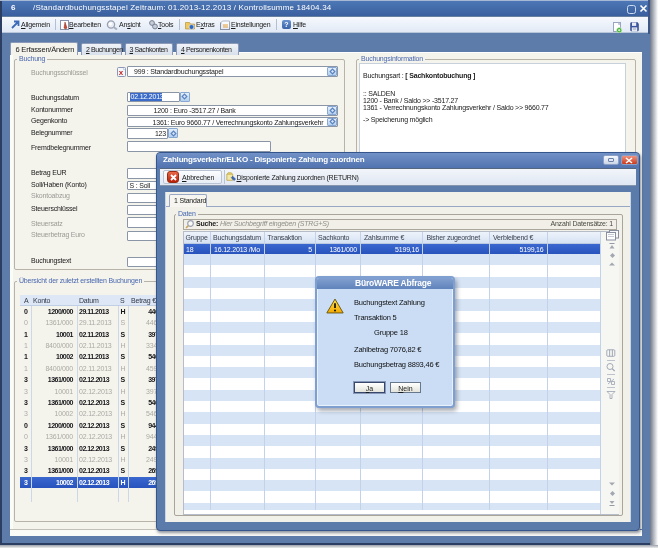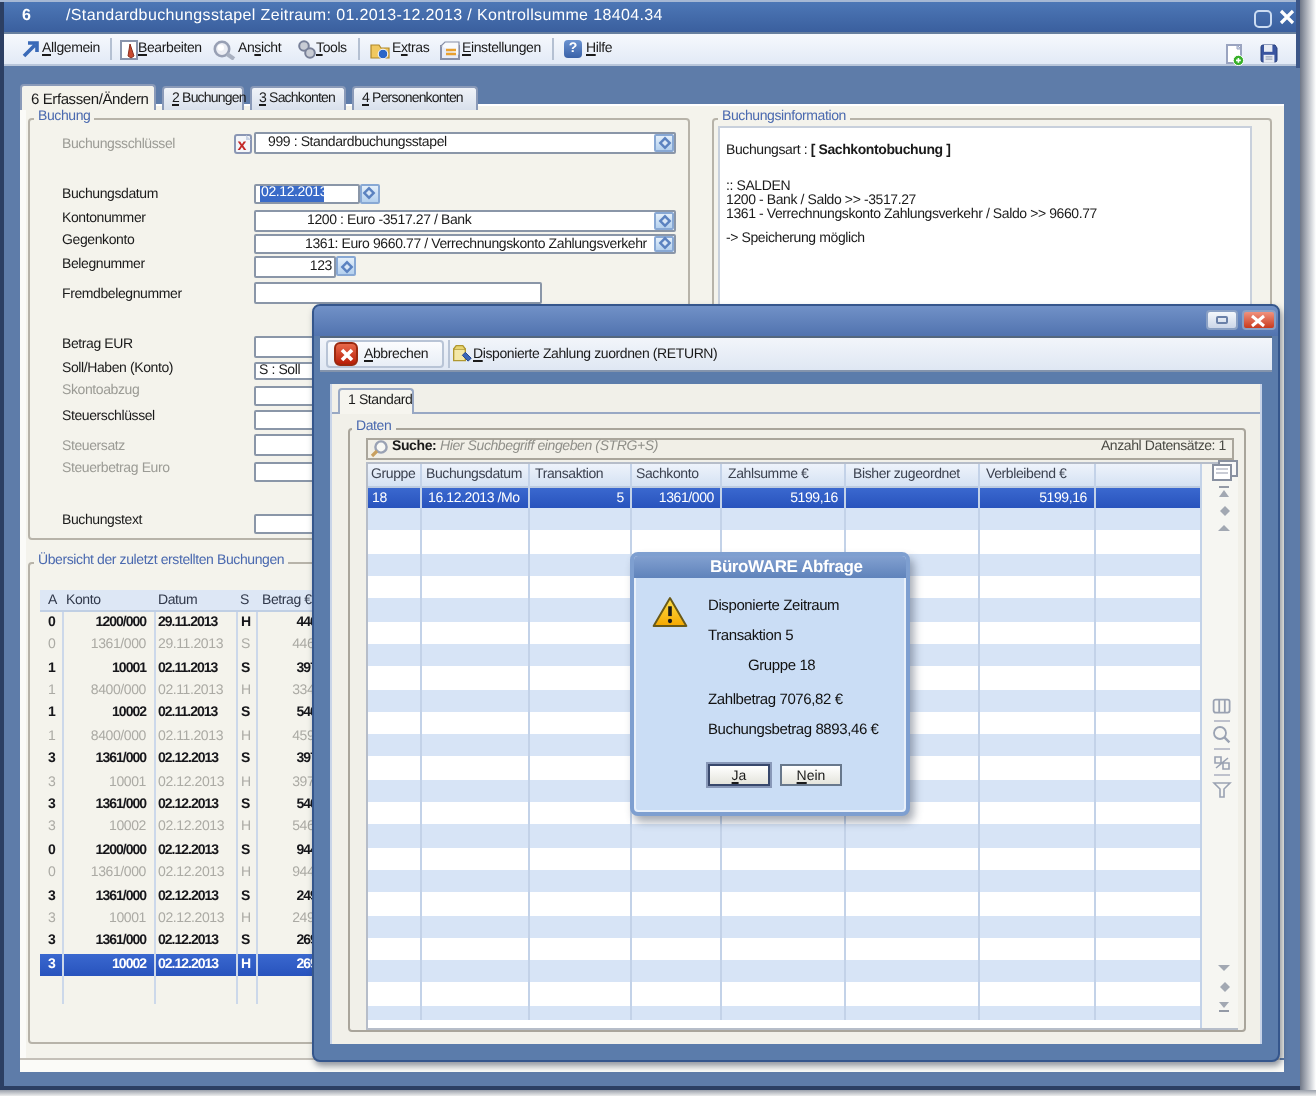--- a/index.html
+++ b/index.html
@@ -250,20 +250,21 @@
 <div class="abs" style="left:648px;top:0;width:2px;height:33.5px;background:#3c5687;"></div>
 <div class="abs" style="left:650px;top:0;width:8px;height:548px;background:linear-gradient(90deg,#6f7787 0%,#b8bcc4 50%,#ffffff 100%);"></div>
 <div class="abs" style="left:10px;top:529px;width:630px;height:1px;background:#c4c0b8;"></div>
 <div class="abs" style="left:10px;top:530px;width:632px;height:6px;background:#fbfbf8;"></div>
 <div class="abs" style="left:0;top:536px;width:650px;height:7px;background:#5e7ca9;"></div>
 <div class="abs" style="left:0;top:543px;width:650px;height:2px;background:#2c3f63;"></div>
 <div class="abs" style="left:0;top:545px;width:658px;height:3px;background:linear-gradient(#9aa0ab,#eceded);"></div>
 <div class="abs" style="left:0;top:1px;width:2px;height:544px;background:#2c3f63;"></div>
 <div class="abs" style="left:156px;top:152px;width:484px;height:379px;background:#5b7cab;border:1px solid #35568c;border-radius:4px;box-shadow:1px 2px 3px rgba(40,50,70,0.5);"></div>
 <div class="abs" style="left:157px;top:153px;width:482px;height:14.5px;background:linear-gradient(#7191c7,#5173af);border-radius:3px 3px 0 0;"></div>
+<div class="lbl" style="left:163px;top:156px;color:#fff;font-size:8px;font-weight:bold;">Zahlungsverkehr/ELKO - Disponierte Zahlung zuordnen</div>
 <div class="abs" style="left:603px;top:155px;width:16px;height:10px;background:linear-gradient(#f4f7fb,#ccd6e8);border:1px solid #8aa0c4;border-radius:2px;"></div>
 <div class="abs" style="left:608px;top:157.5px;width:6px;height:4px;border:1px solid #6a80a8;border-radius:1px;"></div>
 <div class="abs" style="left:621px;top:155px;width:17px;height:10px;background:linear-gradient(#f0927e,#c93a1e);border:1px solid #8aa0c4;border-radius:2px;"></div>
 <svg class="abs" style="left:625px;top:157px" width="8" height="7" viewBox="0 0 8 7">
       <path d="M1 1 L7 6 M7 1 L1 6" stroke="#fff" stroke-width="1.5"></path>
     </svg>
 <div class="abs" style="left:160px;top:167.5px;width:476px;height:18px;background:linear-gradient(#f2f5fa,#dfe7f3);border-top:1px solid #54677e;border-bottom:1px solid #8494ac;"></div>
 <div class="abs" style="left:163px;top:169.5px;width:59px;height:14.5px;border:1px solid #b8c4d6;border-radius:2px;background:linear-gradient(#fbfcfe,#e8eef6);"></div>
 <div class="abs" style="left:167px;top:171px;width:11.5px;height:11.5px;background:linear-gradient(#e8694a,#b81e08);border-radius:3px;border:1px solid #9a2a10;"></div>
 <svg class="abs" style="left:169.5px;top:174px" width="7" height="7" viewBox="0 0 7 7">
@@ -370,20 +371,20 @@
       <defs>
         <linearGradient id="tg" x1="0" y1="0" x2="0" y2="1">
           <stop offset="0" stop-color="#ffe14a"></stop>
           <stop offset="1" stop-color="#f5a800"></stop>
         </linearGradient>
       </defs>
       <path d="M11 1 L21 18 H1 Z" fill="url(#tg)" stroke="#6a5a18" stroke-width="1.2" stroke-linejoin="round"></path>
       <path d="M11 6 v6" stroke="#1a1a1a" stroke-width="2.2"></path>
       <circle cx="11" cy="15" r="1.3" fill="#1a1a1a"></circle>
     </svg>
-<div class="lbl" style="left:354px;top:298.6px;color:#111;font-size:7.5px;">Disponierte Zeitraum</div>
+<div class="lbl" style="left:354px;top:298.6px;color:#111;font-size:7.5px;">Buchungstext Zahlung</div>
 <div class="lbl" style="left:354px;top:314.1px;color:#111;font-size:7.5px;">Transaktion 5</div>
 <div class="lbl" style="left:354px;top:329.1px;color:#111;font-size:7.5px;margin-left:20px;">Gruppe 18</div>
 <div class="lbl" style="left:354px;top:345.6px;color:#111;font-size:7.5px;">Zahlbetrag 7076,82 €</div>
 <div class="lbl" style="left:354px;top:360.6px;color:#111;font-size:7.5px;">Buchungsbetrag 8893,46 €</div>
 <div class="abs" style="left:354px;top:381.5px;width:31px;height:11.5px;background:linear-gradient(#ffffff,#e4e4dc);border:1px solid #38486c;box-shadow:0 0 0 1px #8898b8;text-align:center;font-size:7px;padding-top:2px;"><u>J</u>a</div>
 <div class="abs" style="left:390px;top:381.5px;width:31px;height:11.5px;background:linear-gradient(#ffffff,#e4e4dc);border:1px solid #68788c;text-align:center;font-size:7px;padding-top:2px;"><u>N</u>ein</div>
 </div>
 
 </body></html>

